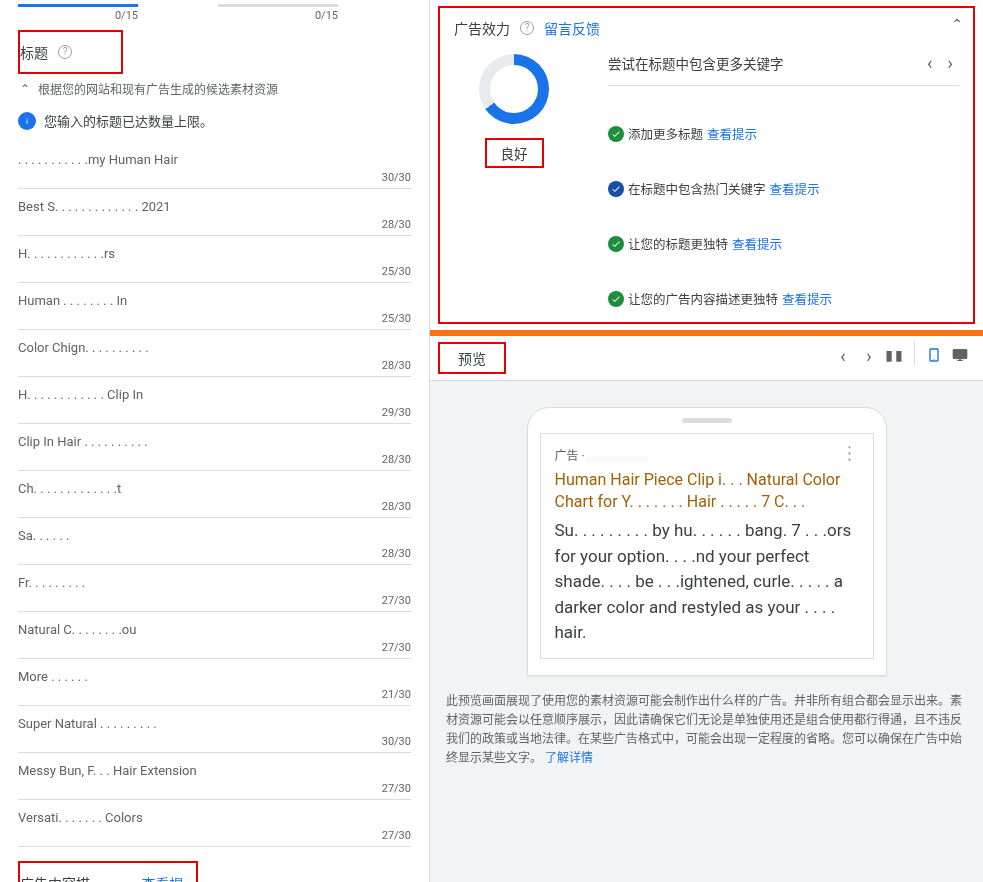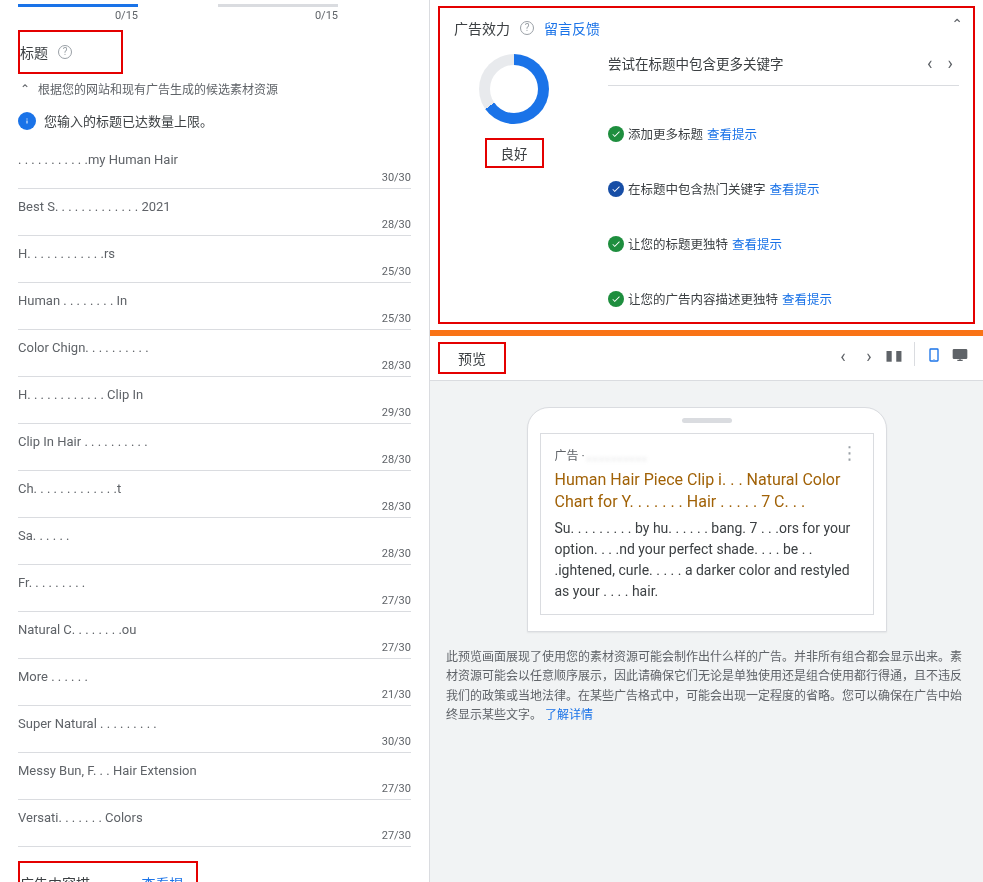--- a/index.html
+++ b/index.html
@@ -172,21 +172,21 @@
   .serp-card{
     border:1px solid #dadce0; border-radius:0; padding:12px 14px;
     background:#fff;
   }
   .serp-top{
     display:flex; align-items:center; justify-content:space-between;
     font-size:12px; color:#5f6368; margin-bottom:6px;
   }
   .serp-menu{ color:#9aa0a6; font-size:18px; line-height:10px; margin-top:-4px; }
   .serp-title{ color:#a16207; font-size:16px; line-height:1.35; margin-bottom:6px; }
-  .serp-desc{ color:#3c4043; font-size:14px; line-height:1.5; }
+  .serp-desc{ color:#3c4043; font-size:17px; line-height:1.5; }
   .preview-footnote{ max-width: 540px; margin: 0 auto; line-height:1.6; }
 </style>
 </head>
 <body>
 
 <div class="app">
 
   <div class="left-panel">
 
     <div class="counters">

